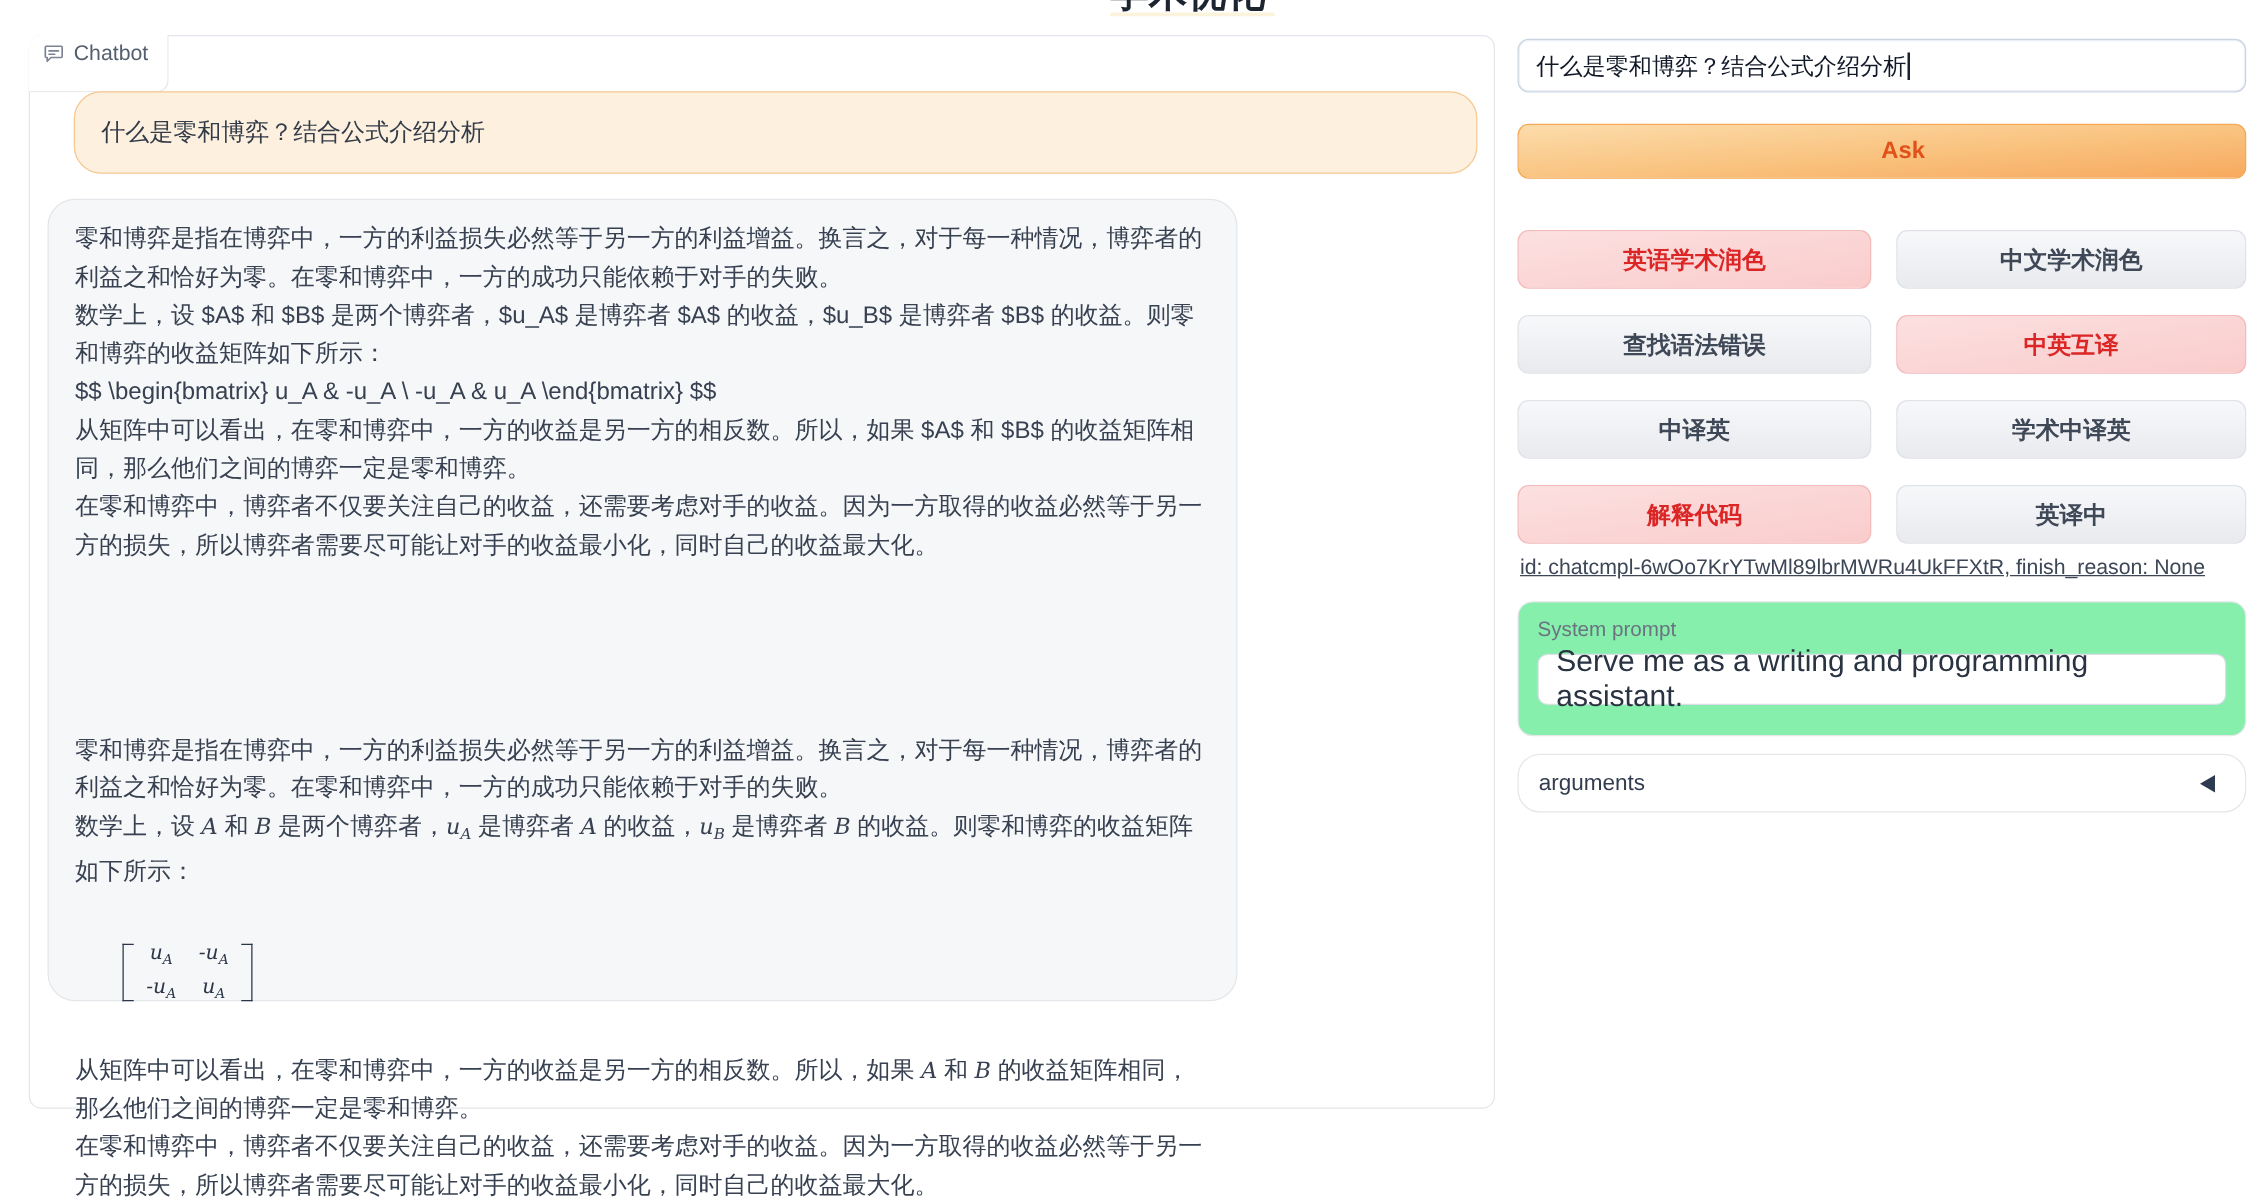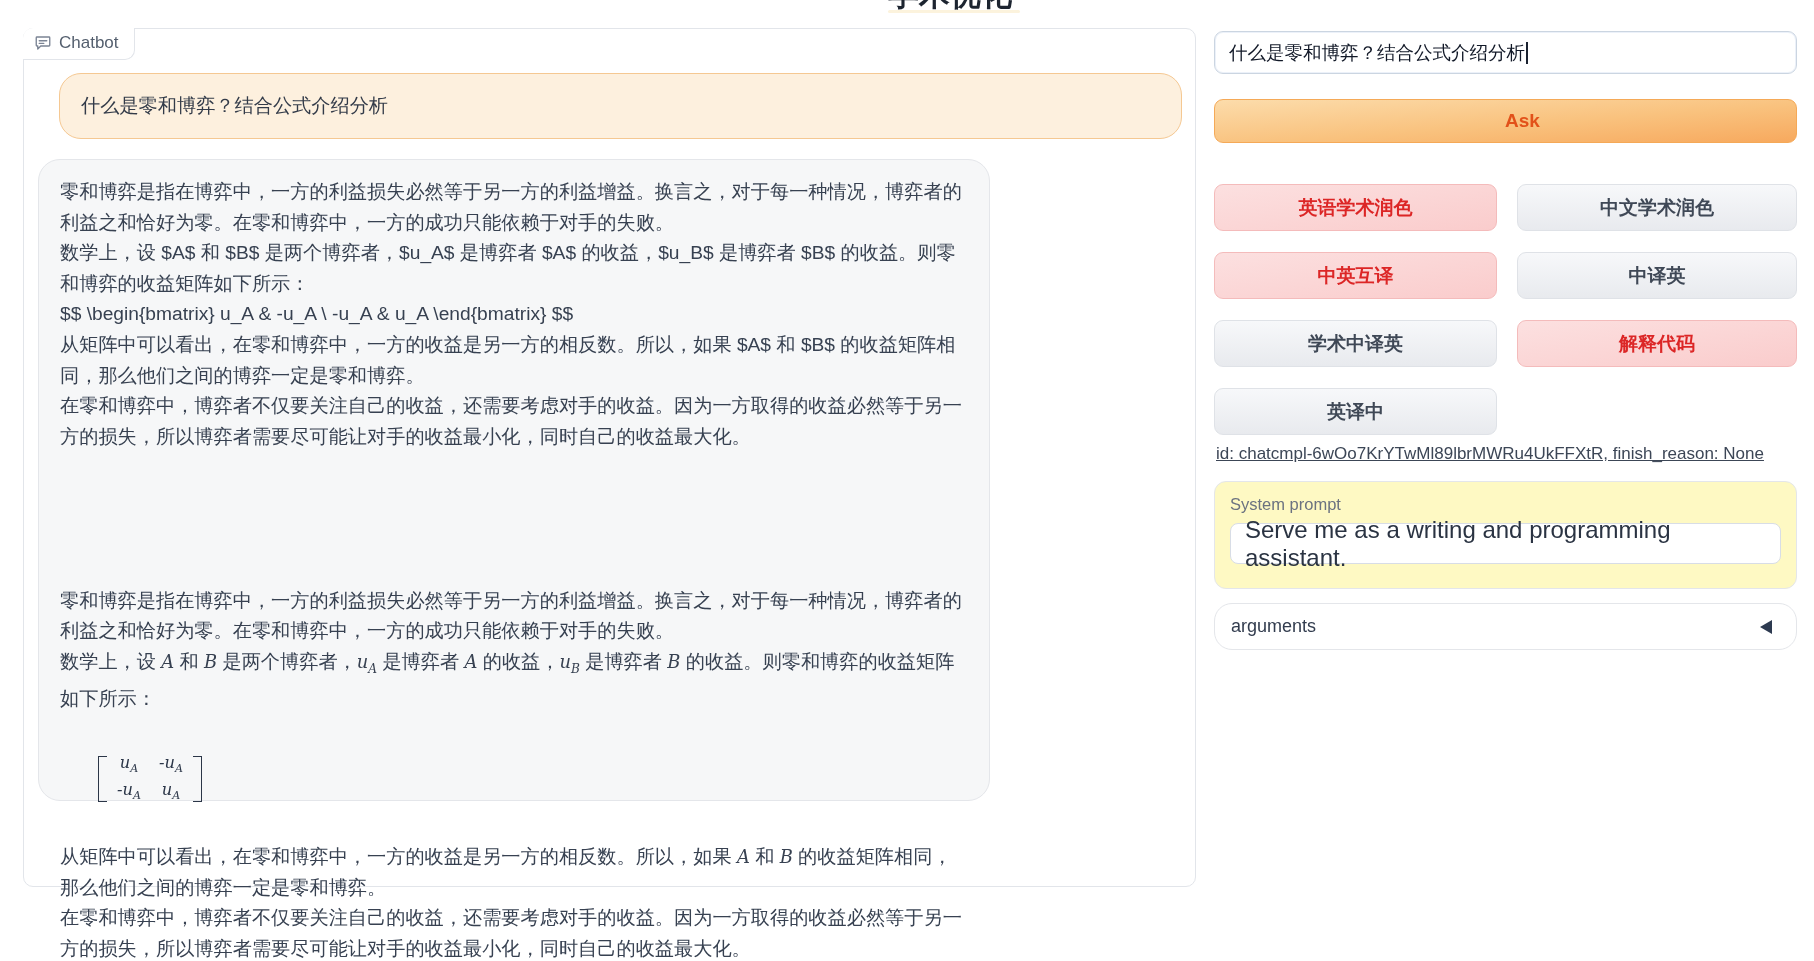--- a/index.html
+++ b/index.html
@@ -9,21 +9,21 @@
   
   .title-clip{position:absolute;left:888px;top:0;width:140px;height:10px;overflow:hidden;}
   .title-clip h1{margin:-26px 0 0 0;font-size:31px;font-weight:700;color:#1c2430;white-space:nowrap;}
   .title-underline{position:absolute;left:888px;top:10px;width:132px;height:3px;background:#fcf3dd;border-radius:2px;}
 
   
   .chat-panel{position:absolute;left:23px;top:28px;width:1173px;height:859px;background:#fff;
     border:1px solid #e2e5ea;border-radius:10px;}
   .chat-label{position:absolute;left:-1px;top:-1px;display:flex;align-items:center;gap:7px;
     background:#fff;border-right:1px solid #e2e5ea;border-bottom:1px solid #e2e5ea;
-    border-top-left-radius:10px;border-bottom-right-radius:10px;padding:5px 15px 6px 11px;
+    border-top-left-radius:10px;border-bottom-right-radius:10px;padding:5px 15px 20px 11px;
     color:#545f6e;font-size:17px;}
   .chat-label svg{display:block;}
 
   .bubble{position:absolute;border-radius:22px;}
   .bubble-user{left:35px;top:44px;width:1123px;height:66px;background:#fdf0de;border:1px solid #f5c892;
     padding:19px 21px;font-size:19.2px;color:#333b49;}
   .bubble-bot{left:14px;top:130px;width:952px;height:642px;background:#f6f7f8;border:1px solid #e4e6ea;
     padding:17px 21px 20px 21px;color:#374151;}
   .msg-body{font-size:19.2px;line-height:30.6px;white-space:pre-wrap;word-break:break-word;}
   .msg-rendered{margin-top:72px;}
@@ -51,21 +51,21 @@
     font-family:inherit;padding-left:40px;}
 
   .btn-grid{top:184px;display:grid;grid-template-columns:283px 280px;column-gap:20px;row-gap:21px;grid-auto-rows:47px;}
   .qbtn{border-radius:9px;font-size:19px;font-weight:700;display:flex;align-items:center;justify-content:center;
     cursor:pointer;font-family:inherit;}
   .qbtn.gray{background:linear-gradient(to bottom,#f7f8fa 0%,#e8eaee 100%);border:1px solid #dfe2e7;color:#3f4856;}
   .qbtn.pink{background:linear-gradient(to bottom right,#fce0e0 0%,#facccc 100%);border:1px solid #f4bbbb;color:#dc2626;}
 
   .status-line{top:444px;font-size:17px;color:#3c4656;padding-left:2px;text-decoration:underline;}
 
-  .group-box{top:481px;height:108px;background:#fef9c3;border:1px solid #e4e6ea;border-radius:12px;padding:13px 15px;}
+  .group-box{top:481px;height:108px;background:#86efac;border:1px solid #e4e6ea;border-radius:12px;padding:13px 15px;}
   .group-label{font-size:16.5px;color:#6b7280;}
   .sys-input{margin-top:9px;height:41px;border-radius:8px;border:1px solid #d8dde6;box-shadow:none;
     font-size:24px;color:#2a3342;}
 
   .accordion{top:603px;height:47px;background:#fff;border:1px solid #e4e6ea;border-radius:18px;
     display:flex;align-items:center;justify-content:space-between;padding:0 24px 0 16px;cursor:pointer;}
   .accordion-label{font-size:18px;color:#323c4e;}
   .tri-left{width:0;height:0;border-top:7px solid transparent;border-bottom:7px solid transparent;
     border-right:12px solid #2d3a50;}
 </style>
@@ -123,20 +123,21 @@
     <span class="caret"></span>
 </div>
 
 <button class="rt ask-btn">
   <span>Ask</span>
 </button>
 
 <div class="rt btn-grid">
   <button class="qbtn pink">英语学术润色</button>
   <button class="qbtn gray">中文学术润色</button>
+  <button class="qbtn gray">查找语法错误</button>
   <button class="qbtn pink">中英互译</button>
   <button class="qbtn gray">中译英</button>
   <button class="qbtn gray">学术中译英</button>
   <button class="qbtn pink">解释代码</button>
   <button class="qbtn gray">英译中</button>
 </div>
 
 <div class="rt status-line">id: chatcmpl-6wOo7KrYTwMl89lbrMWRu4UkFFXtR, finish_reason: None</div>
 
 <div class="rt group-box">

